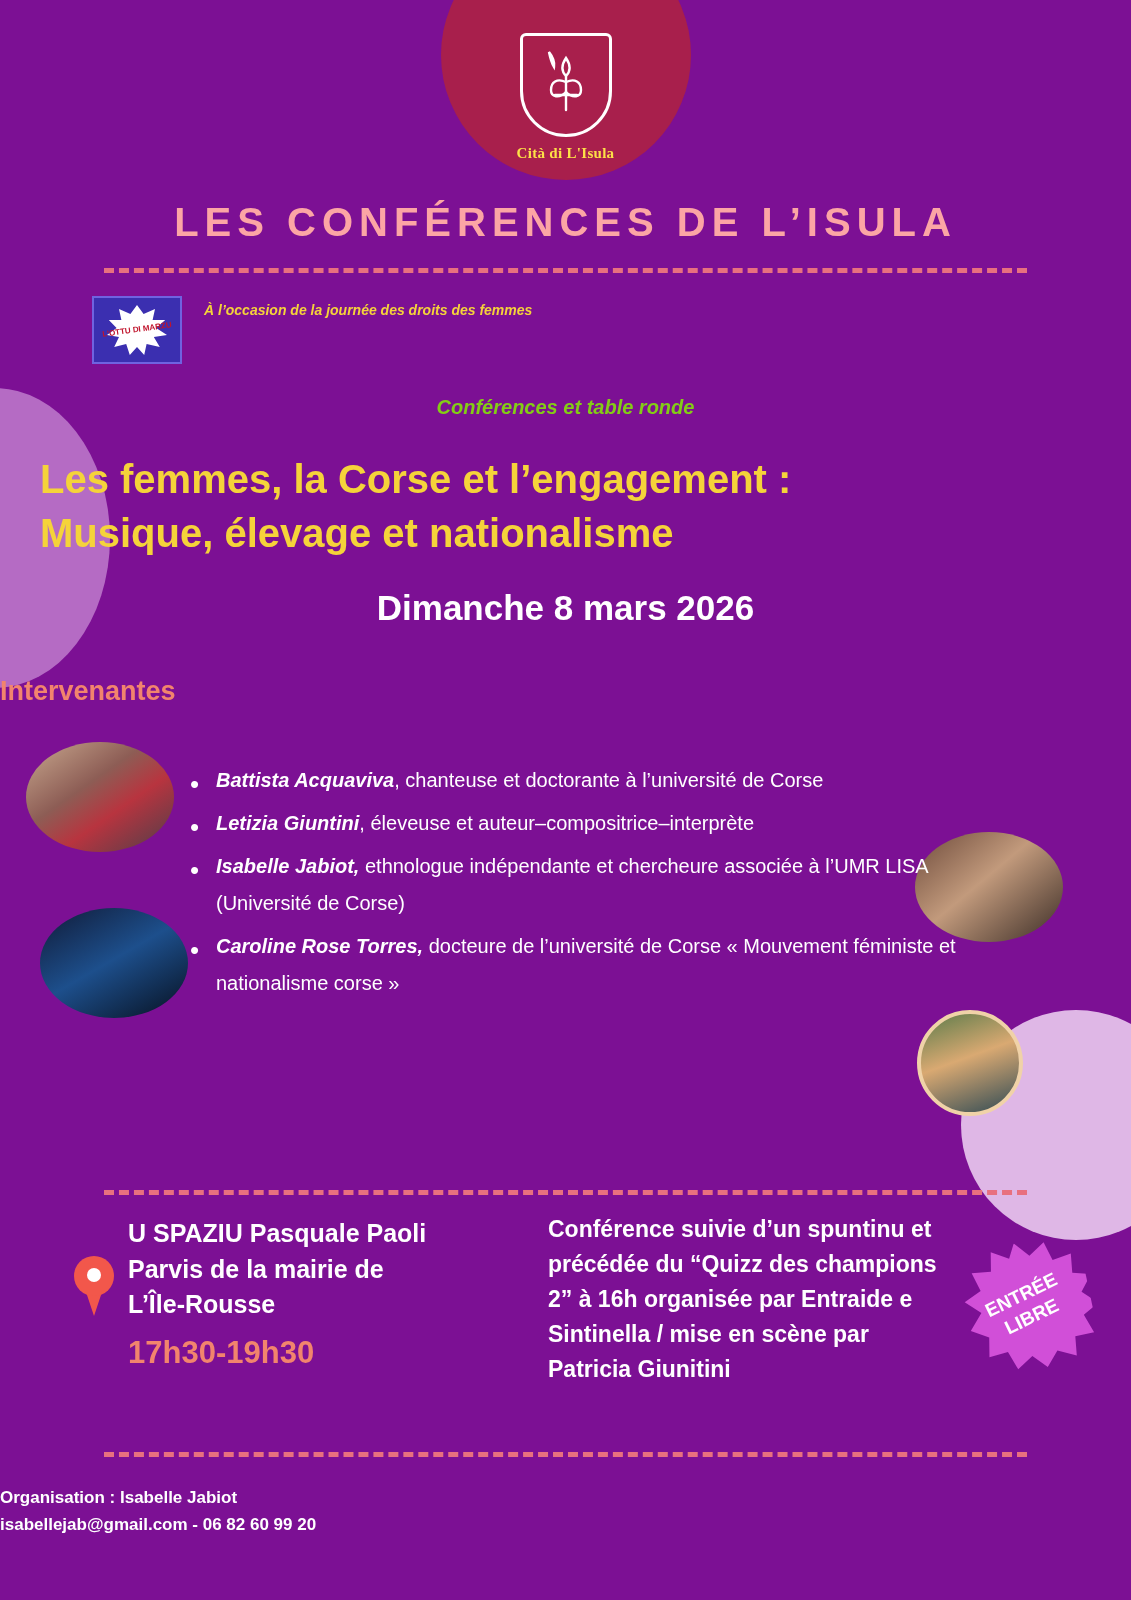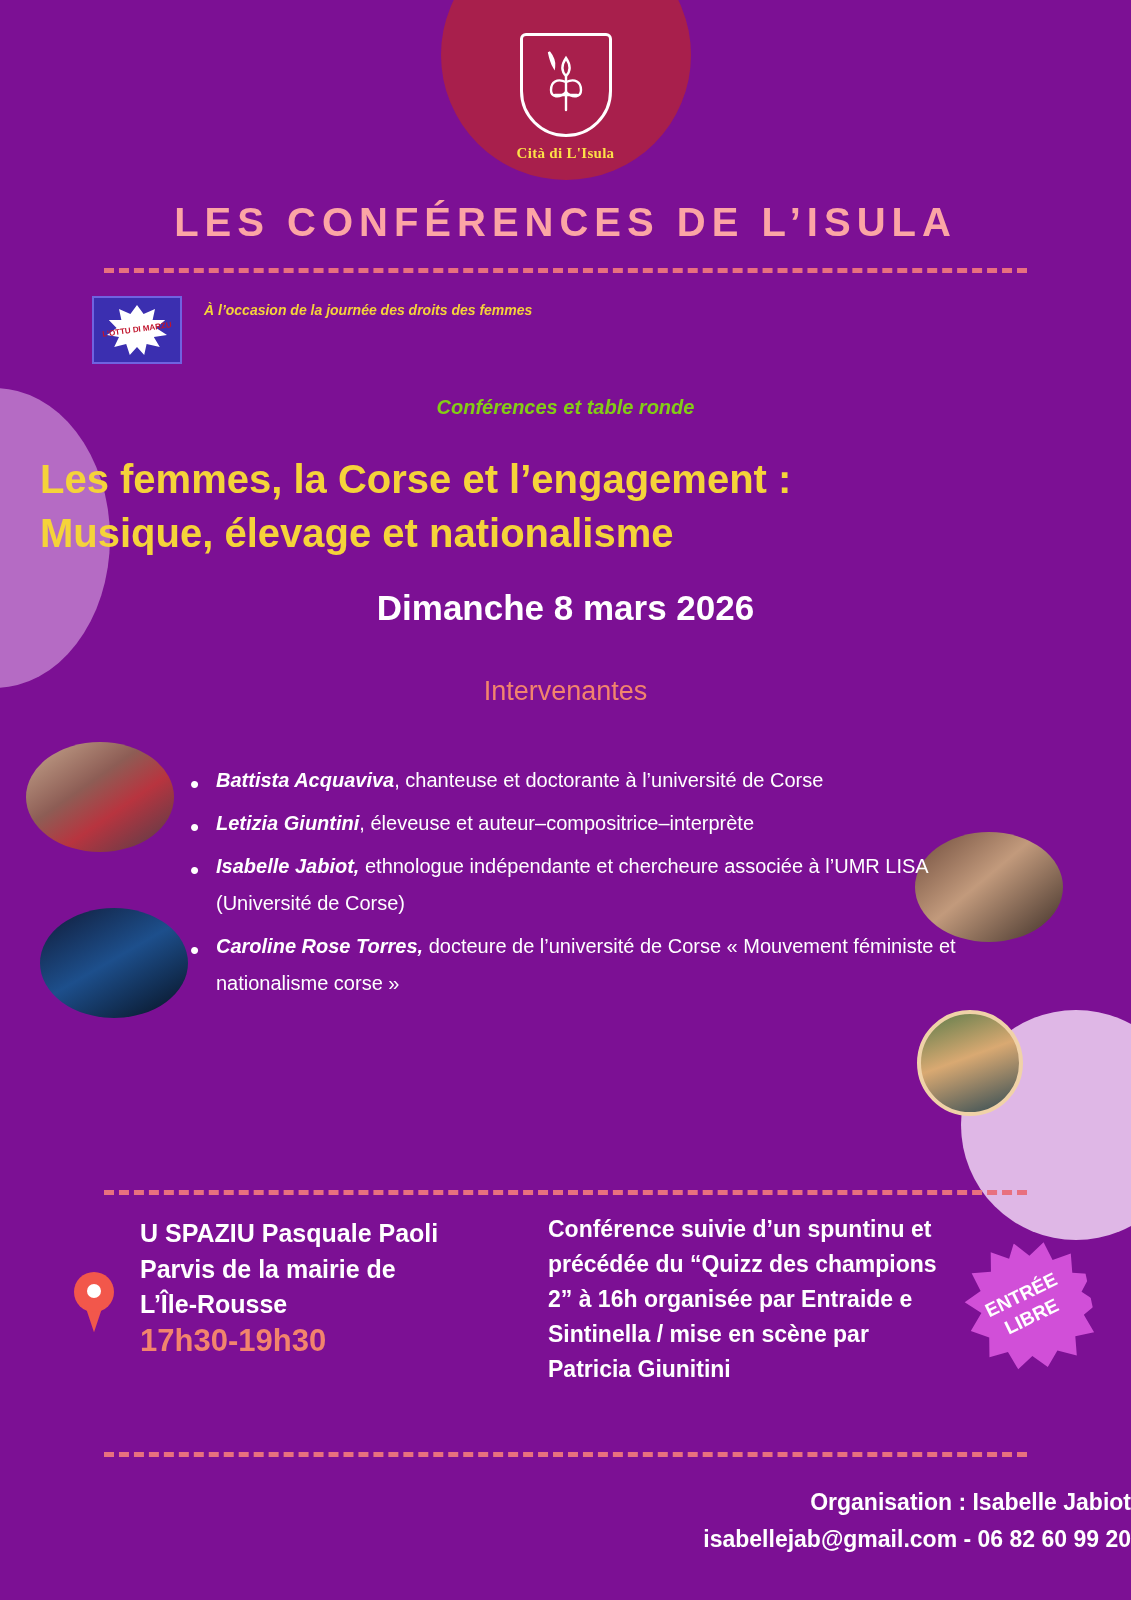--- a/index.html
+++ b/index.html
@@ -126,23 +126,23 @@
     line-height: 1.35;
   }
   .date-line {
     position: absolute; top: 588px; left: 0; right: 0;
     text-align: center;
     color: #ffffff;
     font-size: 35px; font-weight: bold;
   }
   .speakers-head {
     position: absolute; top: 676px; left: 0; right: 0;
-    text-align: center;
+    text-align: left;
     color: #f2846d;
-    font-size: 27px; font-weight: normal;
+    font-size: 27px; font-weight: bold;
   }
 
   
   .speaker-list {
     position: absolute; top: 762px; left: 186px; right: 150px;
     color: #ffffff;
     font-size: 20px;
     line-height: 1.85;
     list-style: none;
   }
@@ -170,21 +170,21 @@
              background: linear-gradient(140deg,#6d4a3b 0%,#c29a7c 45%,#3a2c26 100%); }
   .photo-3 { left: 40px; top: 908px; width: 148px; height: 110px;
              background: linear-gradient(150deg,#101a36 0%,#1d4f8c 48%,#07101f 100%); }
   .photo-4 { right: 108px; top: 1010px; width: 106px; height: 106px;
              background: linear-gradient(160deg,#5b7b4a 0%,#d9a972 45%,#2f4a54 100%);
              border: 4px solid #f0d2a8; }
 
   
   .info-left {
     position: absolute; top: 1216px; left: 74px; width: 420px;
-    display: flex; gap: 24px; align-items: center;
+    display: flex; gap: 12px;
   }
   .pin {
     flex: 0 0 auto; width: 42px; height: 70px; position: relative;
     margin-top: 40px;
   }
   .pin-head {
     width: 40px; height: 40px; border-radius: 50%;
     background: #f2574b; position: absolute; top: 0; left: 0;
   }
   .pin-dot {
@@ -193,21 +193,21 @@
   }
   .pin-tail {
     position: absolute; top: 30px; left: 10px;
     width: 20px; height: 30px; background: #f2574b;
     clip-path: polygon(0 0, 100% 0, 50% 100%);
   }
   .venue {
     color: #ffffff; font-size: 25px; font-weight: bold; line-height: 1.42;
   }
   .time {
-    color: #f2846d; font-size: 31px; font-weight: bold; 
+    color: #f2846d; font-size: 31px; font-weight: bold; margin-top: 12px;
   }
   .info-right {
     position: absolute; top: 1212px; left: 548px; width: 400px;
     color: #ffffff; font-size: 23px; font-weight: bold; line-height: 1.52;
   }
 
   
   .starburst {
     position: absolute; right: 40px; top: 1242px;
     width: 128px; height: 128px;
@@ -222,22 +222,22 @@
   }
   .starburst span {
     color: #ffffff; font-size: 19px; font-weight: bold;
     text-align: center; line-height: 1.25;
     transform: rotate(-14deg);
   }
 
   
   .footer {
     position: absolute; top: 1484px; left: 0; right: 0;
-    text-align: right; color: #ffffff;
-    font-size: 23px; font-weight: bold; line-height: 1.6;
+    text-align: left; color: #ffffff;
+    font-size: 17px; font-weight: bold; line-height: 1.6;
   }
 </style>
 </head>
 <body>
 
 <div class="blob blob-left"></div>
 <div class="blob blob-right"></div>
 
 <div class="crest-wrap">
   <div class="crest-circle">

